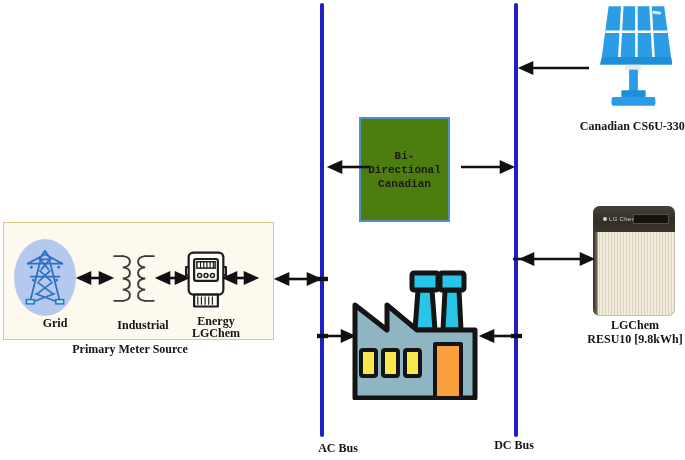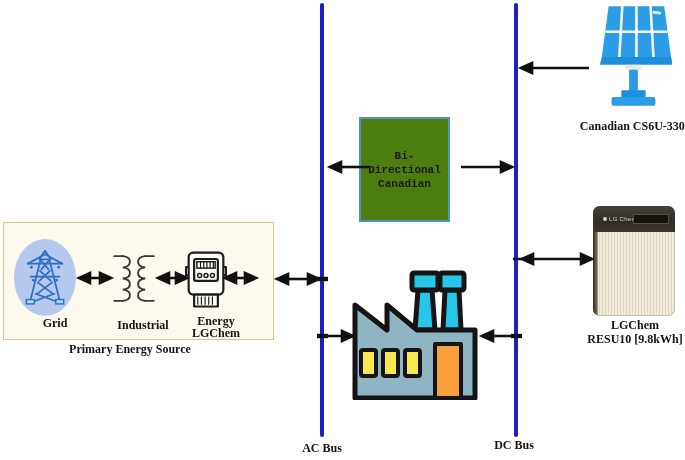--- a/index.html
+++ b/index.html
@@ -42,25 +42,25 @@
   .battery-display { position:absolute; right:6px; top:8px; width:36px; height:10px;
                      background:#16130f; border:1px solid #57503f; }
 </style>
 </head>
 <body>
 
 <div class="canvas">
 
   <div class="bus ac"></div>
   <div class="bus dc"></div>
-  <div class="lbl" style="left:287px; top:441px; width:70px;">AC Bus</div>
+  <div class="lbl" style="left:303px; top:441px; width:70px;">AC Bus</div>
   <div class="lbl" style="left:479px; top:438px; width:70px;">DC Bus</div>
 
   <div class="pes-box"></div>
-  <div class="lbl" style="left:30px; top:342px; width:200px;">Primary Energy Source</div>
+  <div class="lbl" style="left:30px; top:342px; width:200px;">Primary Meter Source</div>
 
   <div class="grid-circle">
     <svg width="46" height="66" viewBox="0 0 64 84">
       <g fill="none" stroke="#2f6fc1" stroke-width="2.4" stroke-linecap="round" stroke-linejoin="round">
         <path d="M32 4 L24 16 L40 16 Z"></path>
         <path d="M32 9 L8 22 M32 9 L56 22"></path>
         <path d="M8 22 H56"></path>
         <path d="M12 40 H52"></path>
         <path d="M26 16 L12 72 M38 16 L52 72"></path>
         <path d="M27 18 L37 30 M37 18 L27 30"></path>

